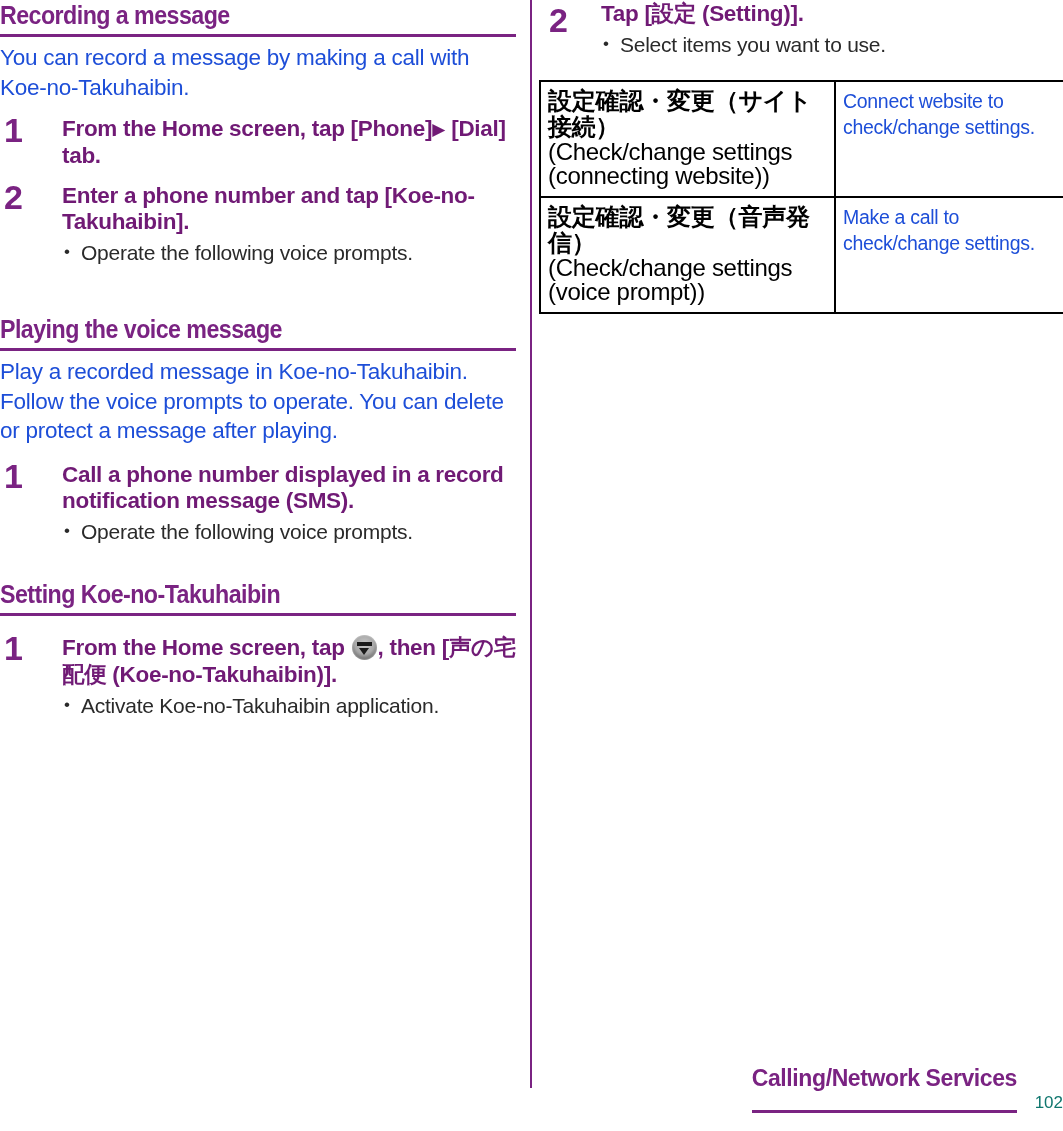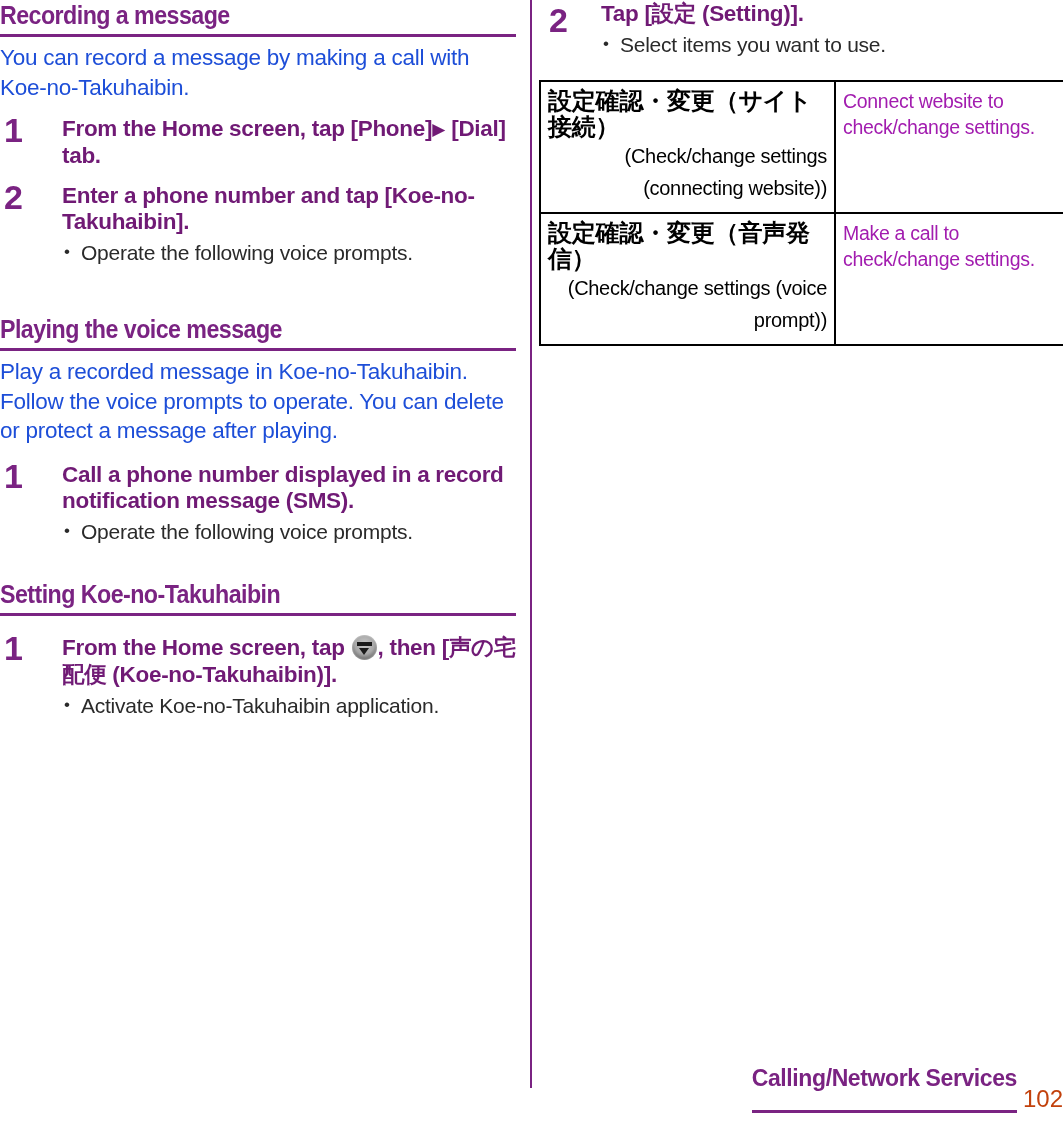--- a/index.html
+++ b/index.html
@@ -160,30 +160,29 @@
   .tbl .c2 { width: 229px; }
   .cell-jp {
     font-family: "DejaVu Sans", "Liberation Sans", sans-serif;
     font-weight: bold;
     font-size: 24px;
     line-height: 26px;
     display: block;
     letter-spacing: -0.2px;
   }
   .cell-en {
-    font-size: 20px;
-    line-height: 32px;
+    font-size: 24px;
+    line-height: 24px;
     display: block;
     letter-spacing: -0.3px;
-    text-align: right;
   }
   .cell-desc {
     font-size: 19.5px;
     line-height: 26px;
-    color: #a21caf;
+    color: #1d4ed8;
     letter-spacing: -0.3px;
   }
 
   
   .footer {
     position: absolute;
     left: 0; right: 0;
     bottom: 10px;
     height: 40px;
   }
@@ -194,22 +193,22 @@
     font-weight: bold;
     font-size: 23px;
     letter-spacing: -0.4px;
     border-bottom: 3px solid #7A2382;
     padding-bottom: 18px;
     white-space: nowrap;
   }
   .footer-pageno {
     position: absolute;
     right: 0px; bottom: 8px;
-    font-size: 24px;
-    color: #c2410c;
+    font-size: 17px;
+    color: #0f766e;
     letter-spacing: 0px;
   }
 </style>
 </head>
 <body>
 
 <div class="page">
 
   <div class="col-divider"></div>
 

